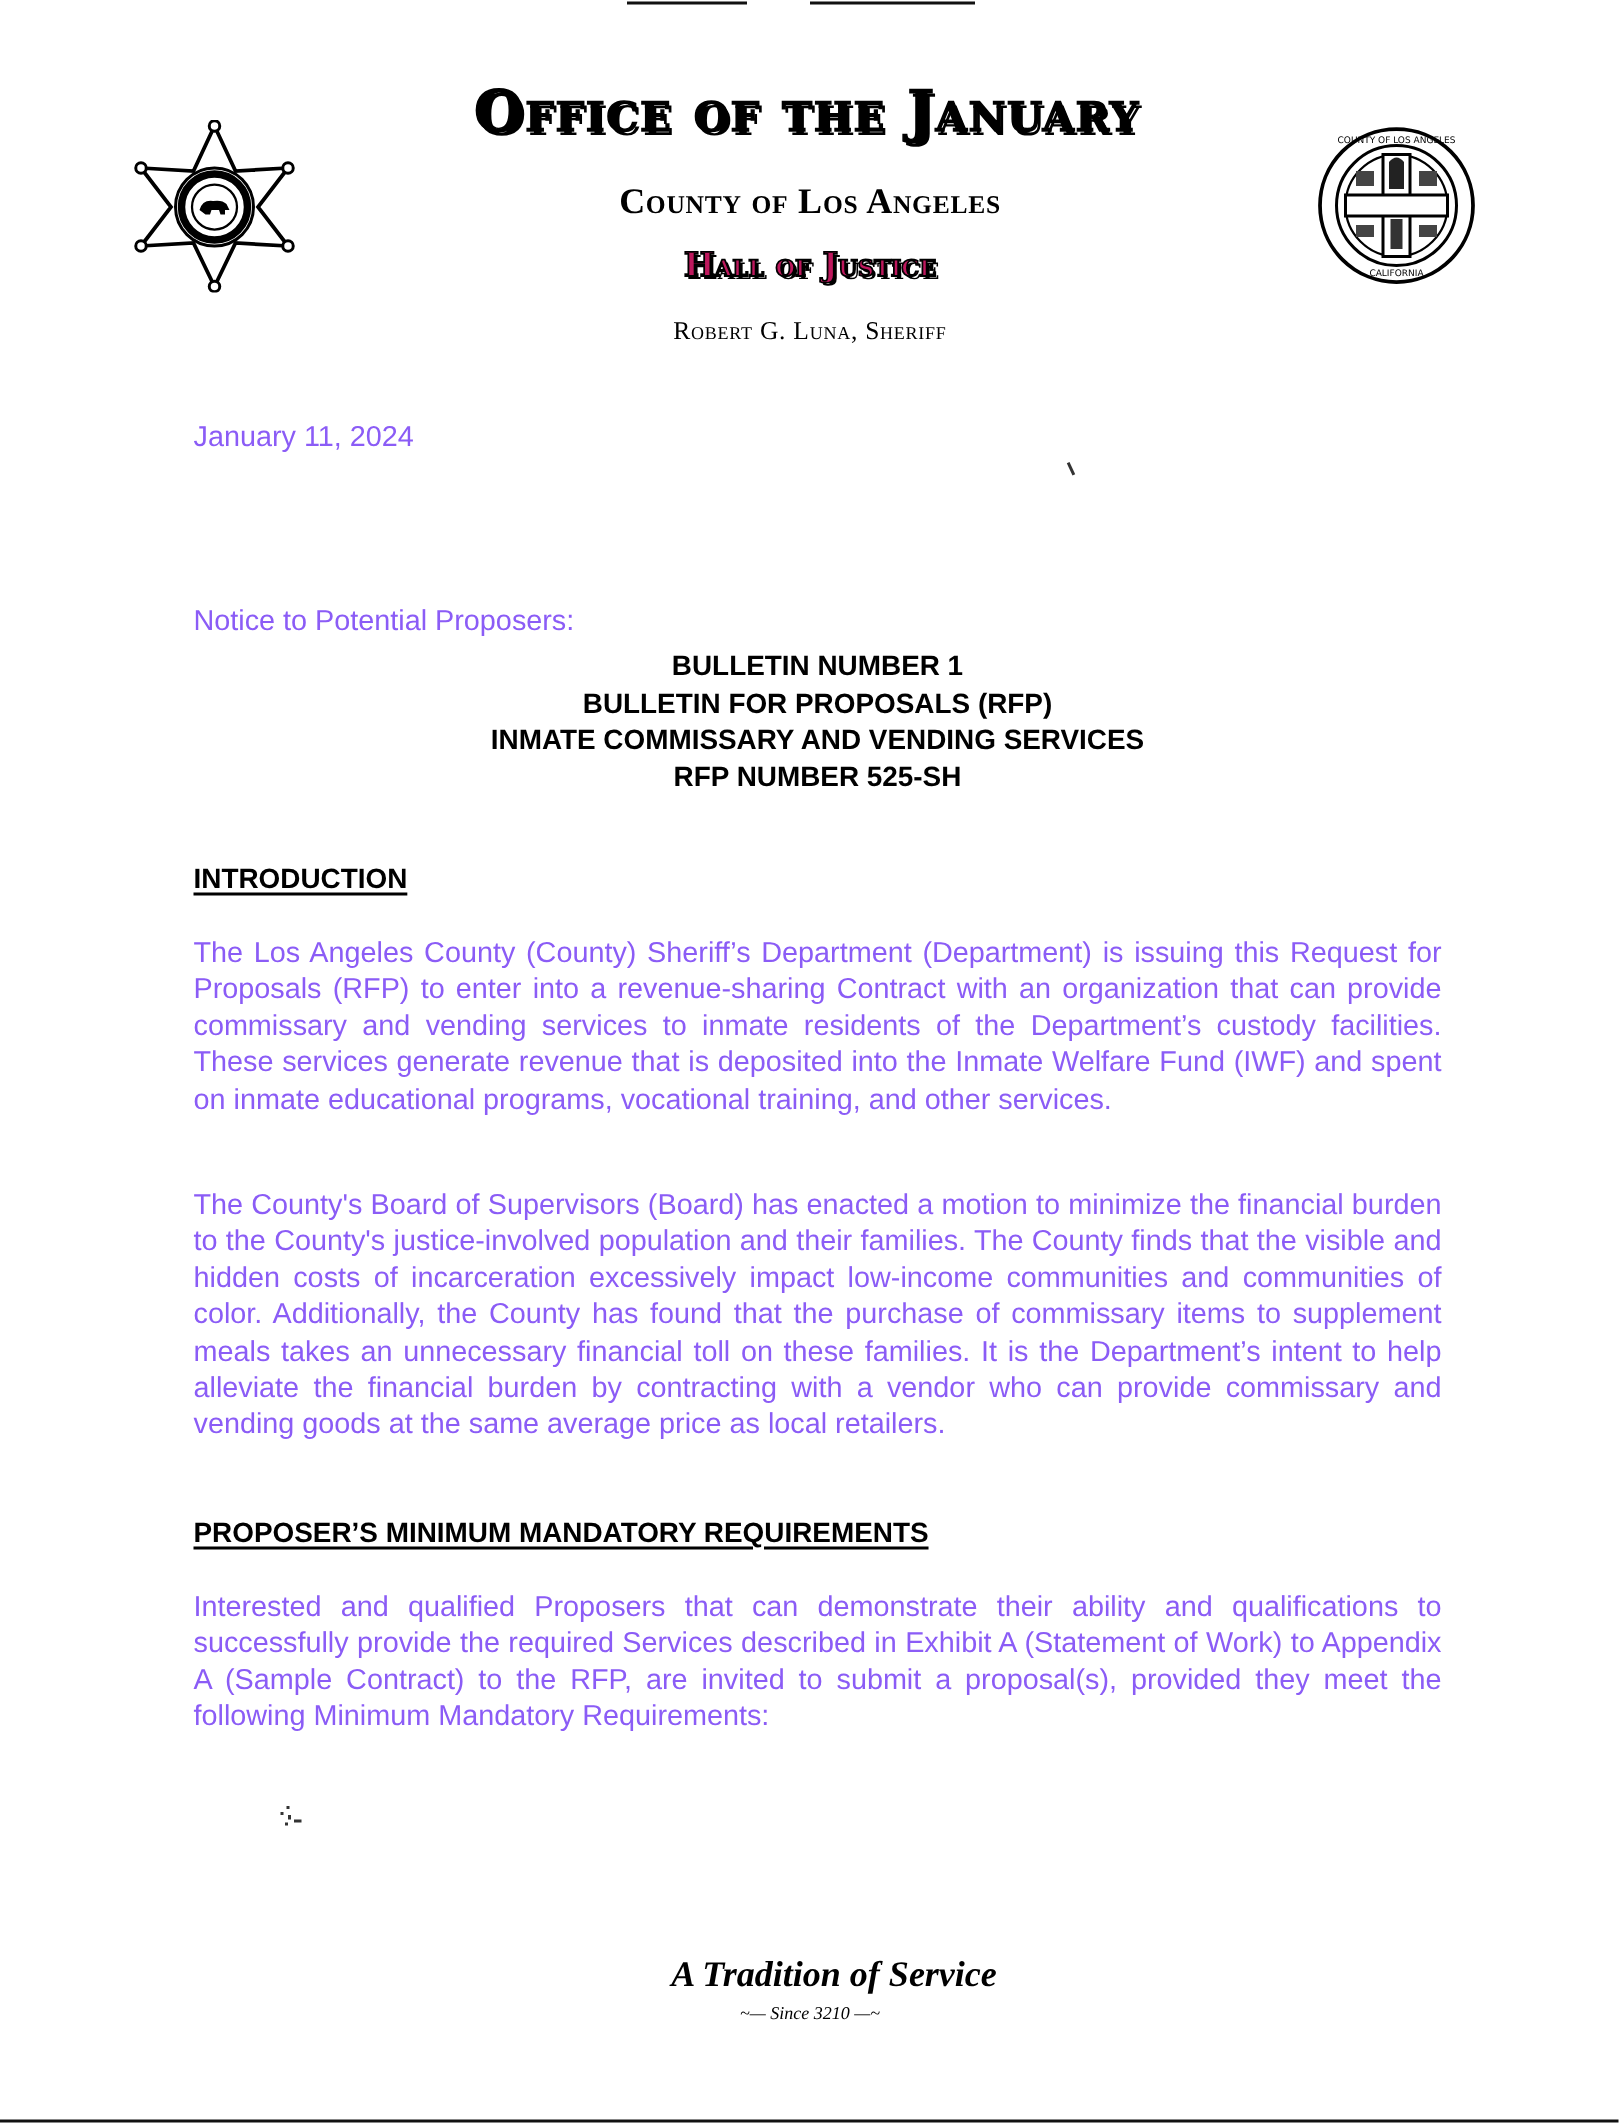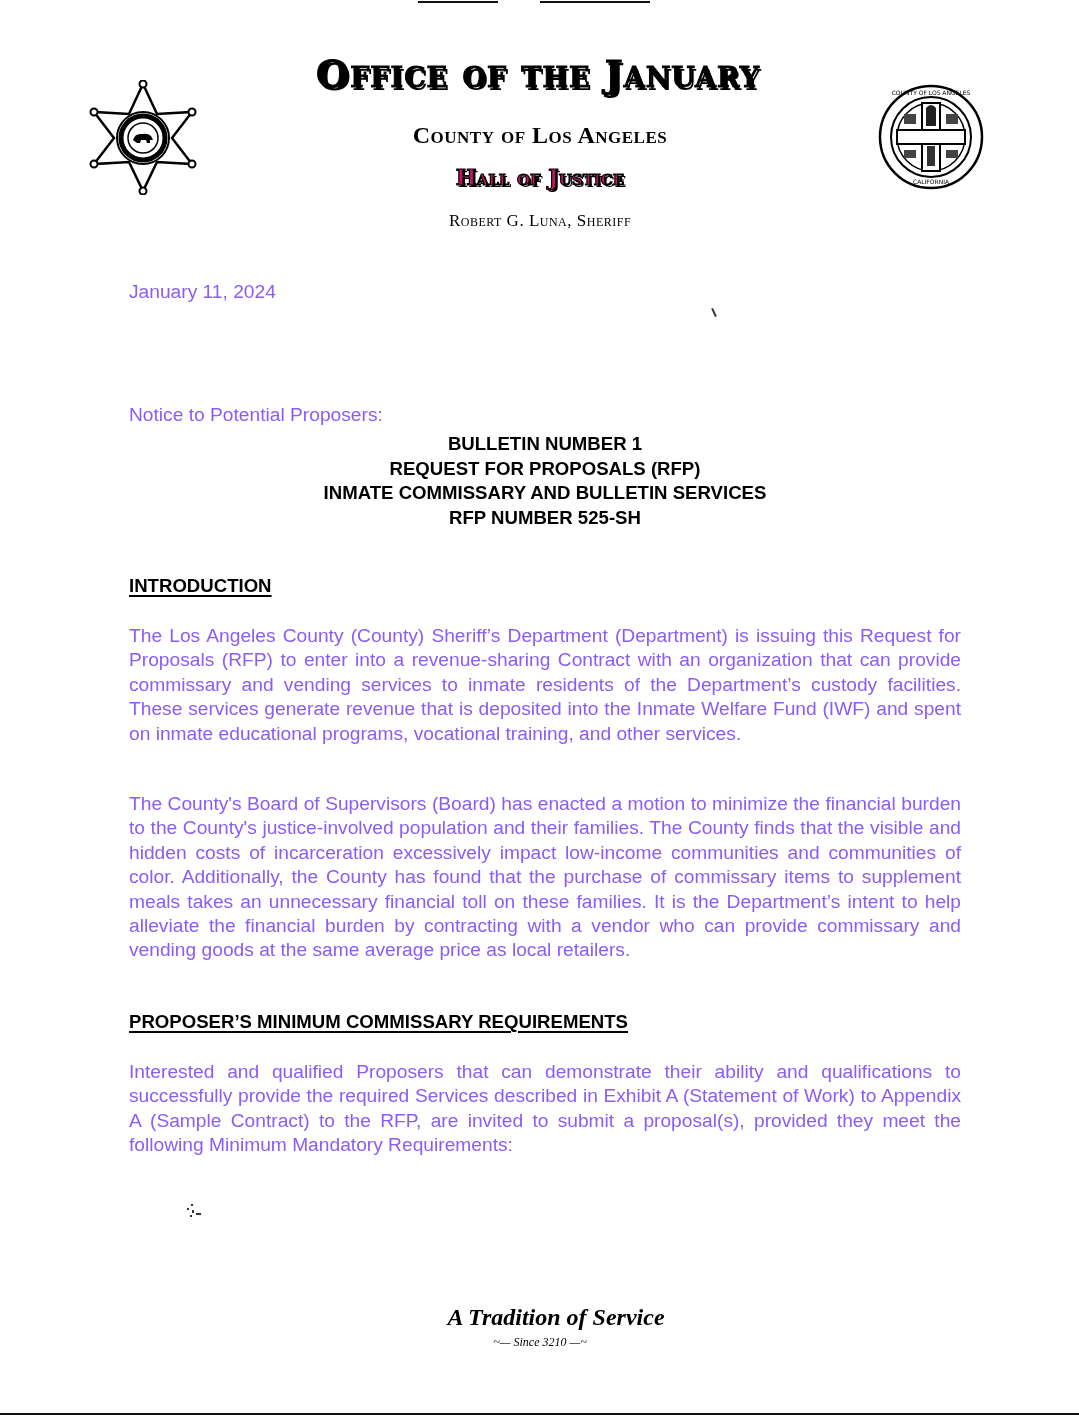--- a/index.html
+++ b/index.html
@@ -106,31 +106,31 @@
   <div class="lh-hall">Hall of Justice</div>
   <div class="lh-sheriff">Robert G. Luna, Sheriff</div>
 
   <div class="txt date">January 11, 2024</div>
   <div class="stray-mark"></div>
 
   <div class="txt salutation">Notice to Potential Proposers:</div>
 
   <div class="bulletin">
     <div>BULLETIN NUMBER 1</div>
-    <div>REQUEST FOR PROPOSALS (RFP)</div>
-    <div>INMATE COMMISSARY AND BULLETIN SERVICES</div>
+    <div>BULLETIN FOR PROPOSALS (RFP)</div>
+    <div>INMATE COMMISSARY AND VENDING SERVICES</div>
     <div>RFP NUMBER 525-SH</div>
   </div>
 
   <div class="section-head h-intro">INTRODUCTION</div>
 
   <div class="txt para p1">The Los Angeles County (County) Sheriff’s Department (Department) is issuing this Request for Proposals (RFP) to enter into a revenue-sharing Contract with an organization that can provide commissary and vending services to inmate residents of the Department’s custody facilities. These services generate revenue that is deposited into the Inmate Welfare Fund (IWF) and spent on inmate educational programs, vocational training, and other services.</div>
   <div class="txt para p2">The County's Board of Supervisors (Board) has enacted a motion to minimize the financial burden to the County's justice-involved population and their families. The County finds that the visible and hidden costs of incarceration excessively impact low-income communities and communities of color. Additionally, the County has found that the purchase of commissary items to supplement meals takes an unnecessary financial toll on these families. It is the Department’s intent to help alleviate the financial burden by contracting with a vendor who can provide commissary and vending goods at the same average price as local retailers.</div>
 
-  <div class="section-head h-req">PROPOSER’S MINIMUM COMMISSARY REQUIREMENTS</div>
+  <div class="section-head h-req">PROPOSER’S MINIMUM MANDATORY REQUIREMENTS</div>
 
   <div class="txt para p3">Interested and qualified Proposers that can demonstrate their ability and qualifications to successfully provide the required Services described in Exhibit A (Statement of Work) to Appendix A (Sample Contract) to the RFP, are invited to submit a proposal(s), provided they meet the following Minimum Mandatory Requirements:</div>
 
   <svg class="stray-dots" viewBox="0 0 18 16">
     <rect x="5" y="1" width="2" height="2" fill="#333"></rect>
     <rect x="1" y="5" width="2" height="2" fill="#333"></rect>
     <rect x="6" y="7" width="2" height="3" fill="#333"></rect>
     <rect x="10" y="10" width="5" height="2" fill="#333"></rect>
     <rect x="4" y="12" width="2" height="2" fill="#333"></rect>
   </svg>

